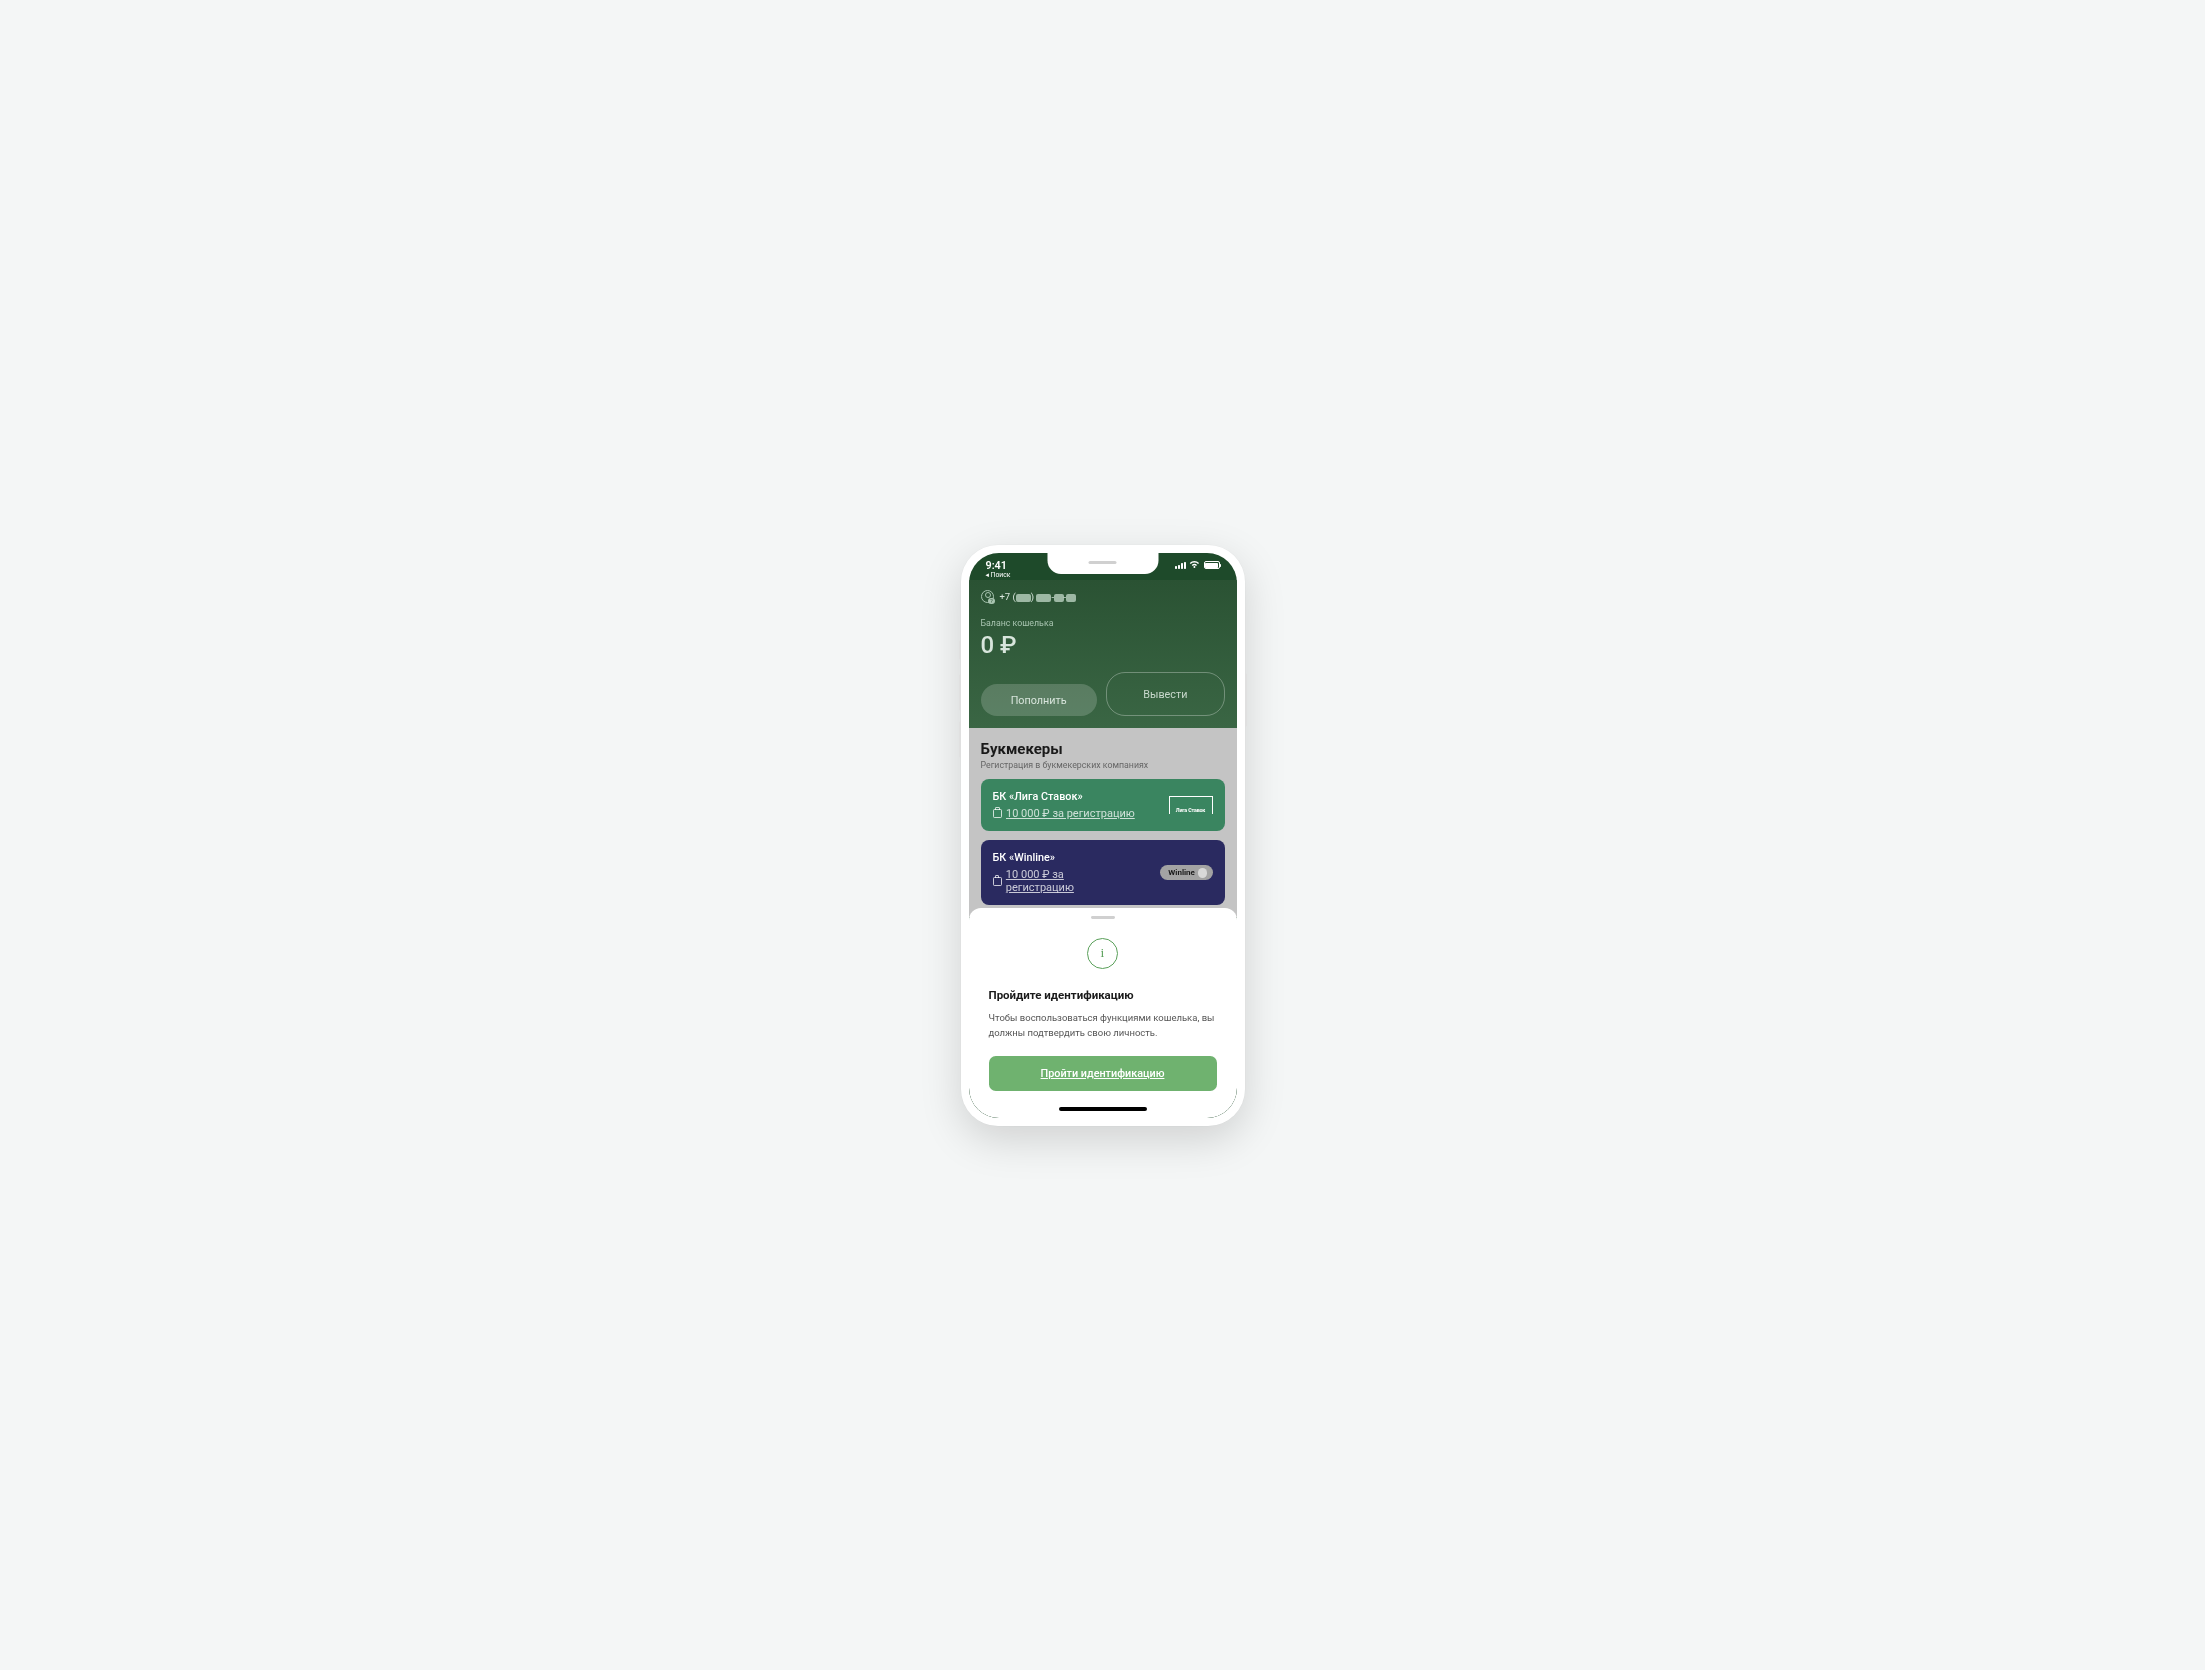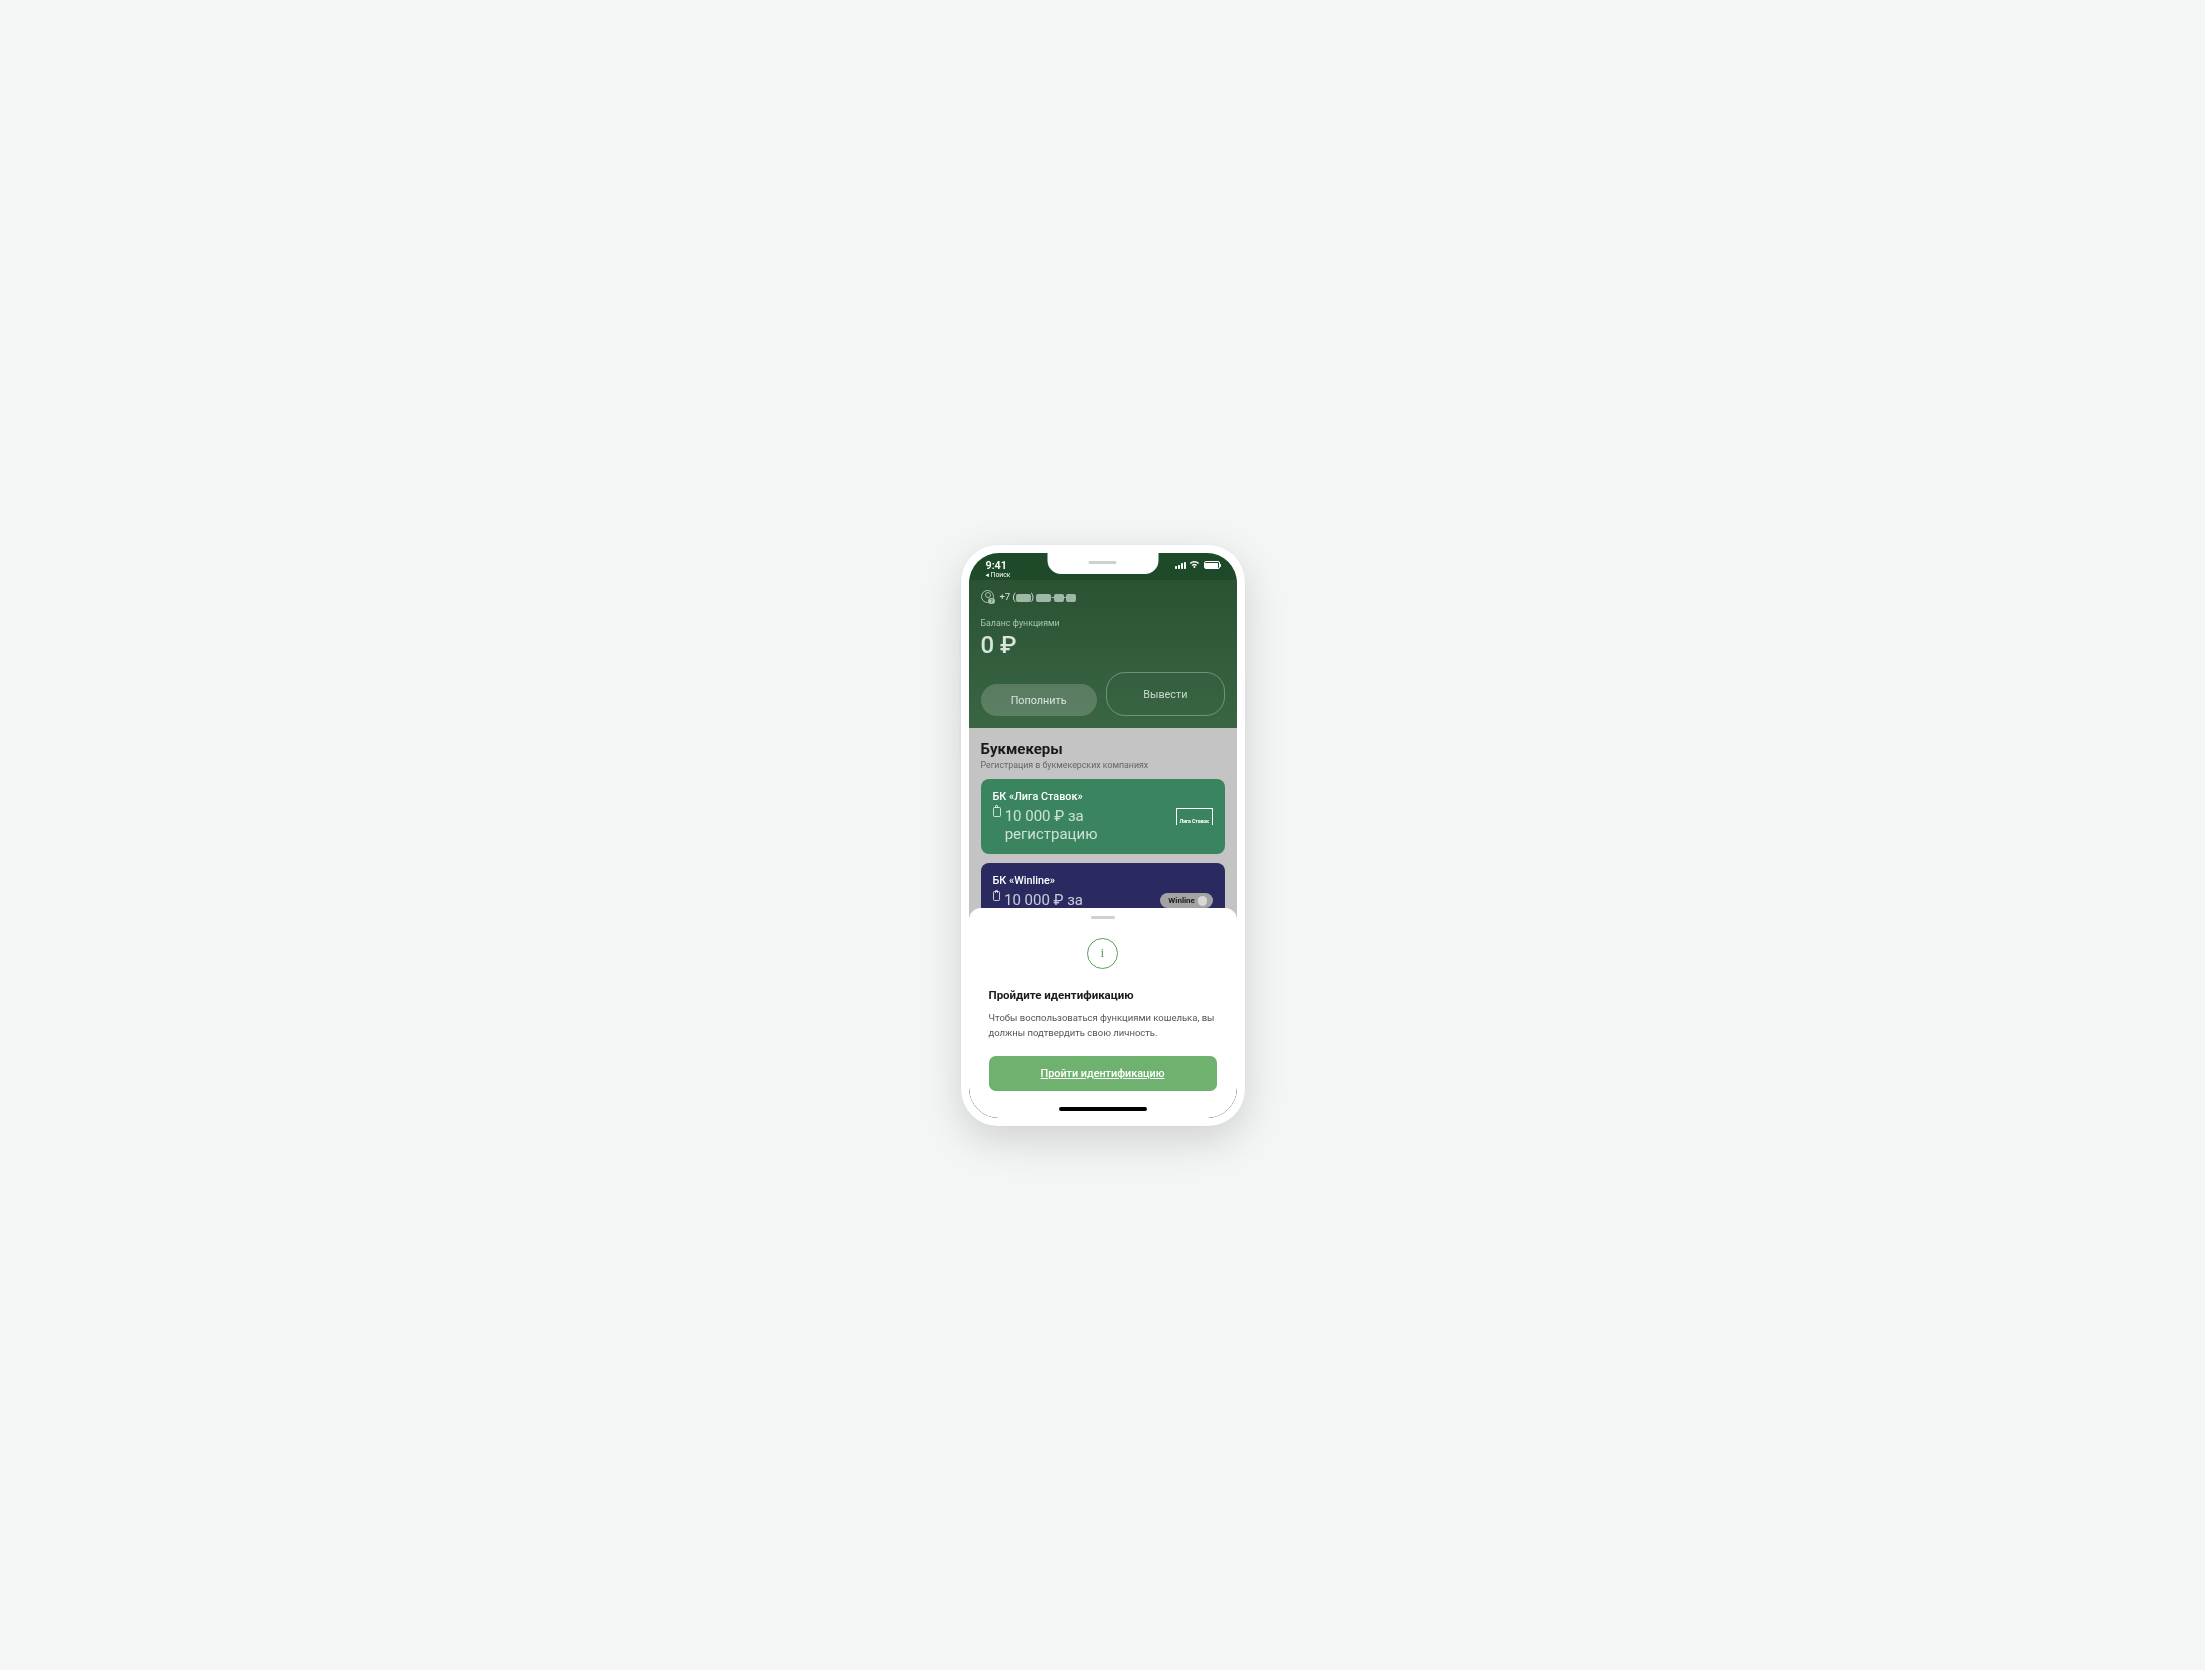--- a/index.html
+++ b/index.html
@@ -159,21 +159,21 @@
       border-radius: 8px;
       display: flex;
       justify-content: space-between;
       align-items: center;
       gap: 28px;
     }
     .bk-card.green { background: #3a8560; }
     .bk-card.navy { background: #2a2a60; }
     .bk-info { display: flex; flex-direction: column; gap: 4px; }
     .bk-name { color: #fff; font-size: 10.8px; font-weight: 500; }
-    .bk-bonus { color: rgba(255,255,255,0.75); font-size: 15px; display: flex; align-items: flex-start; gap: 4px; }
+    .bk-bonus { color: rgba(255,255,255,0.75); font-size: 11px; display: flex; align-items: center; gap: 4px; text-decoration: underline; }
     .gift-icon { width: 9.5px; height: 9.5px; border: 1px solid rgba(255,255,255,0.75); border-radius: 1.4px; position: relative; }
     .gift-icon::before { content: ''; position: absolute; top: -2.7px; left: 1.4px; right: 1.4px; height: 2px; border: 1px solid rgba(255,255,255,0.75); border-bottom: none; border-radius: 1.4px 1.4px 0 0; }
     
     .bk-logo-liga {
       width: 44px;
       height: 17.6px;
       border: 1.4px solid #fff;
       border-bottom: none;
       display: flex;
       align-items: flex-end;
@@ -283,21 +283,21 @@
     </div>
 
     <div class="header-green">
       <div class="phone-row">
         <span class="phone-icon"></span>
         <span>
           <span>+7 (</span><span class="phone-mask"></span><span>) </span><span class="phone-mask"></span>-<span class="phone-mask sm"></span>-<span class="phone-mask sm"></span>
         </span>
       </div>
 
-      <div class="balance-label">Баланс функциями</div>
+      <div class="balance-label">Баланс кошелька</div>
       <div class="balance-amount">0 ₽</div>
 
       <div class="action-row">
         <button class="btn-action btn-primary">Пополнить</button>
         <button class="btn-action btn-outline">Вывести</button>
       </div>
     </div>
 
     <div class="content-dim">
       <div class="section-title">Букмекеры</div>

